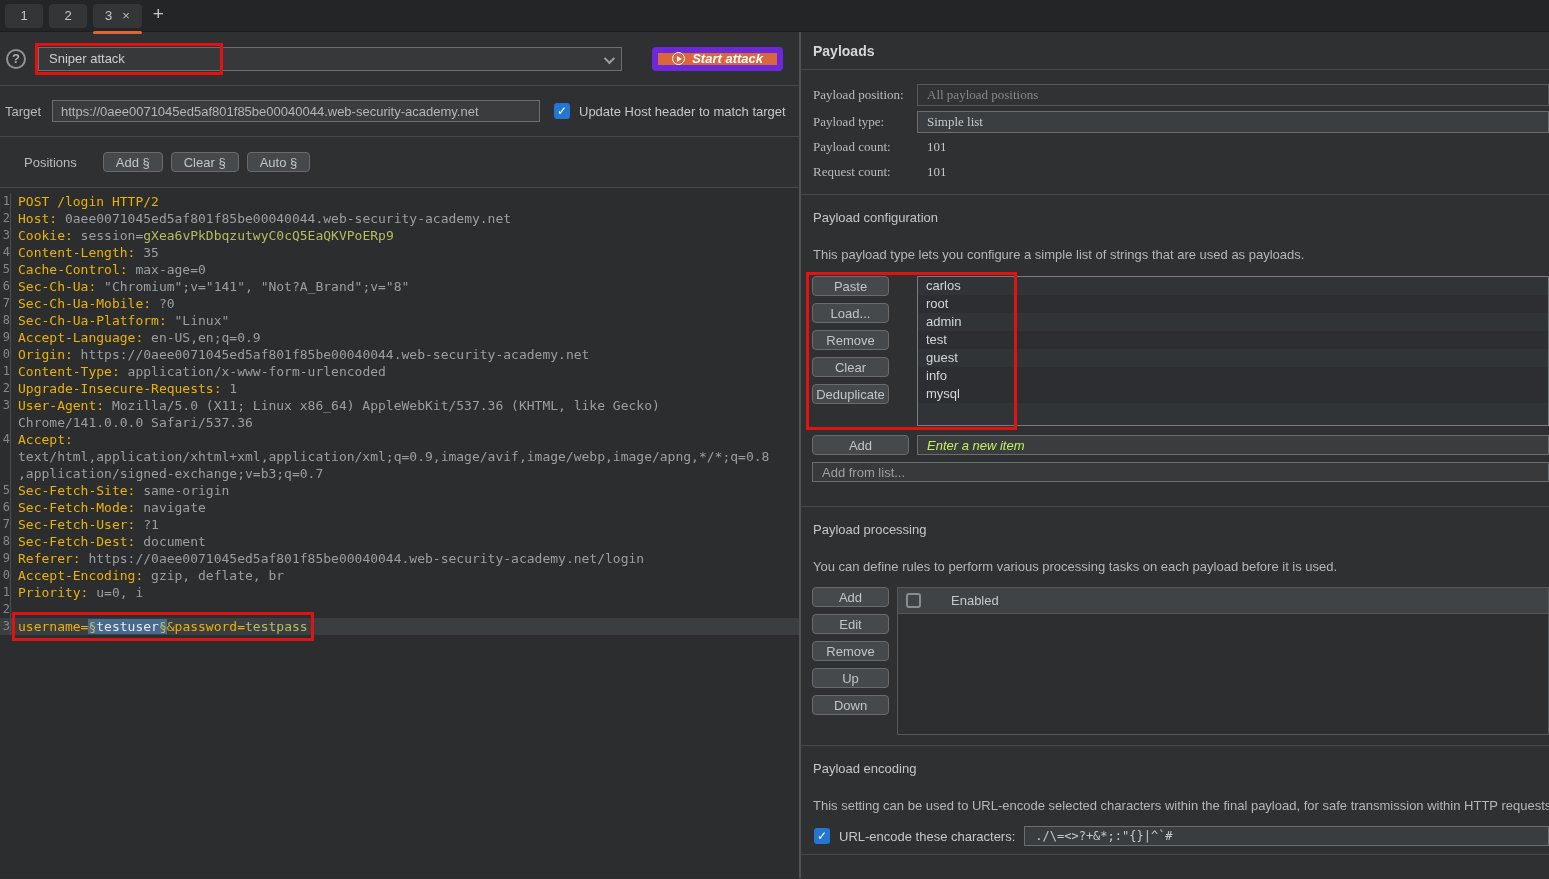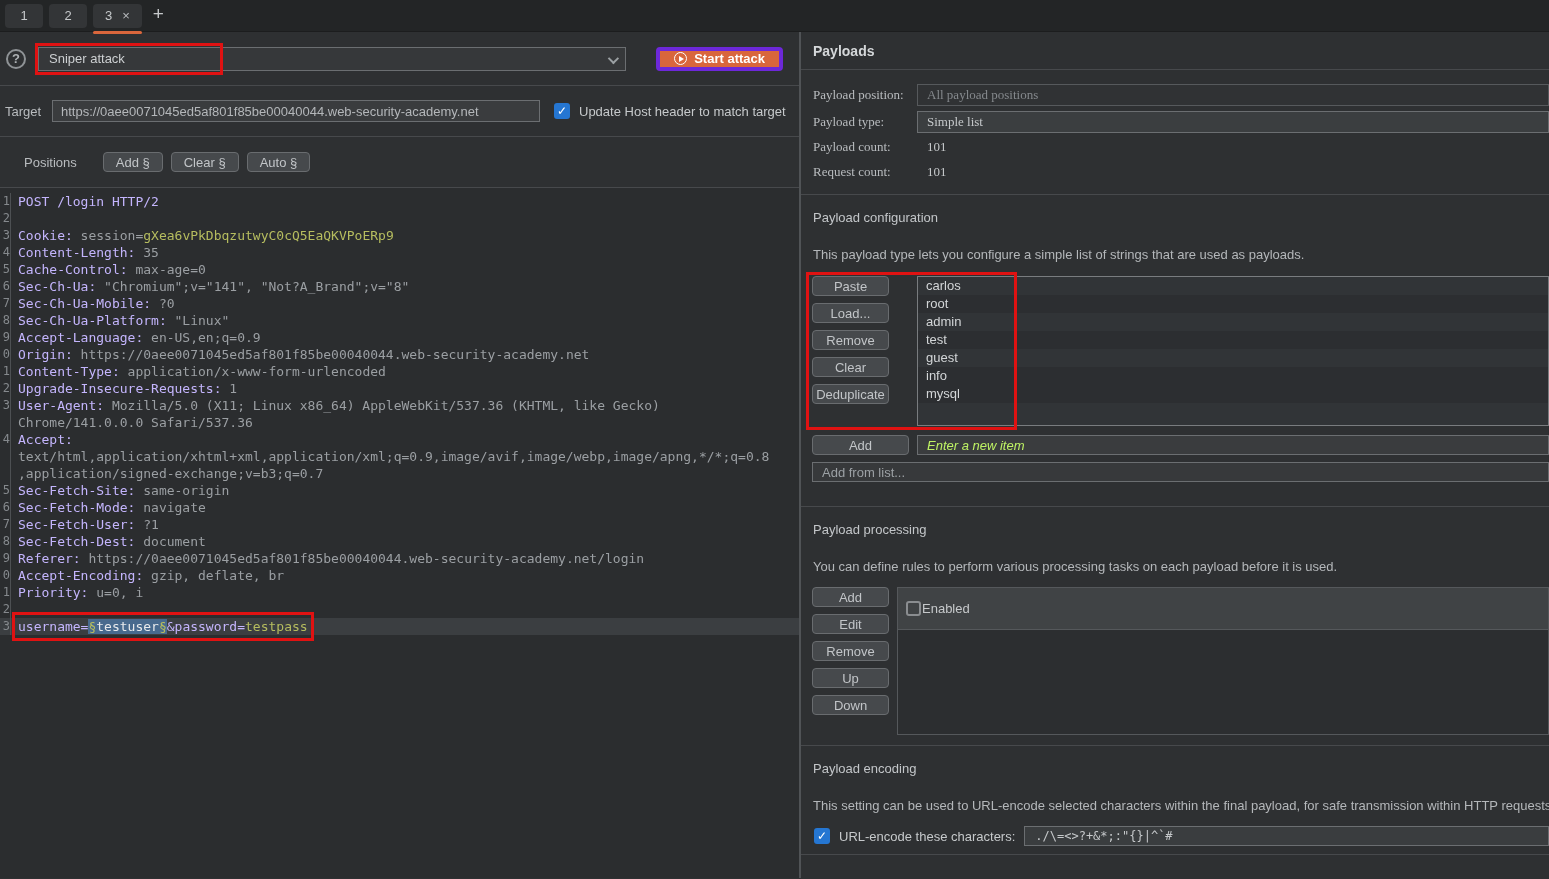--- a/index.html
+++ b/index.html
@@ -16,21 +16,21 @@
   .main { display:flex; height:846px; }
   .left-panel { width:801px; border-right:2px solid #505356; display:flex; flex-direction:column; }
   .right-panel { flex:1; overflow:hidden; }
 
   
   .cfg-row { height:54px; display:flex; align-items:center; padding:0 16px 0 6px; border-bottom:1px solid #47494c; }
   .help-circle { width:20px; height:20px; border:2px solid #8f9396; border-radius:50%; display:flex; align-items:center; justify-content:center; color:#aeb2b5; font-weight:bold; font-size:13px; flex:none; }
   .atk-select { position:relative; flex:1; height:24px; margin:0 30px 0 12px; background:#36383a; border:1px solid #6b6e71; display:flex; align-items:center; padding:0 10px; color:#cdd0d2; }
   .atk-select .chev { position:absolute; right:9px; top:8px; width:8px; height:8px; border-right:2px solid #9ba0a3; border-bottom:2px solid #9ba0a3; transform:rotate(45deg) translateY(-2px); }
   .red-frame-select { position:absolute; left:-4px; top:-5px; width:188px; height:32px; border:3px solid #e01212; pointer-events:none; }
-  .start-btn { height:24px; background:#d9663c; border:4px solid #6d28d9; border-radius:4px; color:#fff; font-weight:bold; display:flex; align-items:center; gap:7px; padding:0 14px; cursor:pointer; }
+  .start-btn { height:24px; background:#d9663c; border:6px solid #6d28d9; border-radius:4px; color:#fff; font-weight:bold; display:flex; align-items:center; gap:7px; padding:0 14px; cursor:pointer;font-style:italic; }
   .play-circle { width:13px; height:13px; border:1.5px solid #fff; border-radius:50%; display:inline-flex; align-items:center; justify-content:center; }
   .play-tri { width:0; height:0; border-left:5px solid #fff; border-top:3px solid transparent; border-bottom:3px solid transparent; margin-left:1px; }
 
   
   .target-row { height:51px; display:flex; align-items:center; padding-left:5px; border-bottom:1px solid #47494c; }
   .target-label { width:47px; color:#b9bcbf; }
   .target-input { width:488px; height:22px; background:#3a3c3e; border:1px solid #6b6e71; color:#b4b7ba; display:flex; align-items:center; padding:0 8px; white-space:nowrap; overflow:hidden; }
   .checkbox { width:16px; height:16px; border-radius:3px; flex:none; display:inline-flex; align-items:center; justify-content:center; }
   .checkbox.checked { background:#2576d2; color:#fff; font-size:12px; }
   .checkbox.unchecked { border:2px solid #8a8d90; background:transparent; }
@@ -42,21 +42,21 @@
   .pos-label { color:#b9bcbf; margin-right:18px; }
   .btn { background:#46494c; border:1px solid #696c6f; border-radius:4px; color:#c2c5c8; height:20px; display:flex; align-items:center; justify-content:center; padding:0 12px; cursor:pointer; font-size:13px; }
 
   
   .editor { flex:1; background:#2b2d2f; padding-top:5px; font-family:"DejaVu Sans Mono", monospace; font-size:13px; overflow:hidden; }
   .ed-line { display:flex; height:17px; line-height:17px; white-space:pre; }
   .ed-line.selected { background:#3b3e41; }
   .gutter { width:11px; flex:none; text-align:right; color:#85898d; border-right:1px solid #4d5053; margin-right:7px; font-size:12px; }
   .line-content { display:inline-block; }
   .line-content.boxed { outline:3px solid #e01212; outline-offset:3px; }
-  .seg-k { color:#c4b5fd; }
+  .seg-k { color:#eab308; }
   .seg-v { color:#9b9fa3; }
   .seg-g { color:#b6bd5f; }
   .seg-p { background:#486a8e; color:#e8eaec; }
   .seg-s { background:#486a8e; color:#b6bd5f; }
 
   
   .r-title { height:38px; display:flex; align-items:center; padding-left:12px; font-weight:bold; font-size:14px; color:#d4d7d9; border-bottom:1px solid #47494c; }
   .kv-row { display:flex; align-items:center; margin:11px 0 0 12px; height:22px;font-family:Liberation Serif, serif; }
   .kv-label { width:104px; color:#b9bcbf; flex:none; }
   .kv-box { flex:1; height:22px; display:flex; align-items:center; padding:0 9px; white-space:nowrap; overflow:hidden; }
@@ -77,21 +77,21 @@
 
   .add-row { display:flex; margin:9px 0 0 11px; align-items:center; }
   .add-row .btn { width:97px; flex:none; }
   .add-input { flex:1; margin-left:8px; height:20px; background:#3a3c3e; border:1px solid #6b6e71; display:flex; align-items:center; padding:0 9px; color:#bef264; font-style:italic; }
   .combo { margin:7px 0 0 11px; height:20px; background:#37393b; border:1px solid #6b6e71; display:flex; align-items:center; padding:0 9px; color:#9ca1a5; }
 
   .proc-area { display:flex; margin:13px 0 0 11px; }
   .proc-btn-col { width:77px; display:flex; flex-direction:column; gap:7px; flex:none; }
   .proc-btn-col .btn { width:77px; }
   .proc-table { flex:1; margin-left:8px; height:148px; border:1px solid #55585b; background:#2c2e30; }
-  .proc-header { height:42px; background:#404345; border-bottom:1px solid #55585b; display:flex; align-items:center; padding-left:8px; gap:1px; color:#c6c9cb; }
+  .proc-header { height:26px; background:#404345; border-bottom:1px solid #55585b; display:flex; align-items:center; padding-left:8px; gap:30px; color:#c6c9cb; }
   .proc-header .checkbox { width:15px; height:15px; }
 
   .enc-row { display:flex; align-items:center; margin:13px 0 0 13px; }
   .enc-row .chk-label { margin-left:9px; margin-right:9px; }
   .enc-input { flex:1; height:20px; background:#3a3d3f; border:1px solid #6b6e71; display:flex; align-items:center; padding:0 10px; color:#c6c9cb; font-family:"DejaVu Sans Mono", monospace; font-size:12px; }
 </style>
 </head>
 <body>
 
 <div class="tabbar" id="tabbar">
@@ -140,21 +140,21 @@
       <span class="pos-label">Positions</span>
       <span id="positions-buttons" style="display:flex;gap:8px;">
           <div class="btn">Add §</div>
           <div class="btn">Clear §</div>
           <div class="btn">Auto §</div>
         </span>
     </div>
 
     <div class="editor" id="editor">
         <div class="ed-line"><span class="gutter">1</span><span class="line-content"><span class="seg-k">POST /login HTTP/2</span></span></div>
-        <div class="ed-line"><span class="gutter">2</span></div>
+        <div class="ed-line"><span class="gutter">2</span><span class="line-content"><span class="seg-k">Host:</span><span class="seg-v"> 0aee0071045ed5af801f85be00040044.web-security-academy.net</span></span></div>
         <div class="ed-line"><span class="gutter">3</span><span class="line-content"><span class="seg-k">Cookie:</span><span class="seg-v"> session=</span><span class="seg-g">gXea6vPkDbqzutwyC0cQ5EaQKVPoERp9</span></span></div>
         <div class="ed-line"><span class="gutter">4</span><span class="line-content"><span class="seg-k">Content-Length:</span><span class="seg-v"> 35</span></span></div>
         <div class="ed-line"><span class="gutter">5</span><span class="line-content"><span class="seg-k">Cache-Control:</span><span class="seg-v"> max-age=0</span></span></div>
         <div class="ed-line"><span class="gutter">6</span><span class="line-content"><span class="seg-k">Sec-Ch-Ua:</span><span class="seg-v"> "Chromium";v="141", "Not?A_Brand";v="8"</span></span></div>
         <div class="ed-line"><span class="gutter">7</span><span class="line-content"><span class="seg-k">Sec-Ch-Ua-Mobile:</span><span class="seg-v"> ?0</span></span></div>
         <div class="ed-line"><span class="gutter">8</span><span class="line-content"><span class="seg-k">Sec-Ch-Ua-Platform:</span><span class="seg-v"> "Linux"</span></span></div>
         <div class="ed-line"><span class="gutter">9</span><span class="line-content"><span class="seg-k">Accept-Language:</span><span class="seg-v"> en-US,en;q=0.9</span></span></div>
         <div class="ed-line"><span class="gutter">0</span><span class="line-content"><span class="seg-k">Origin:</span><span class="seg-v"> https://0aee0071045ed5af801f85be00040044.web-security-academy.net</span></span></div>
         <div class="ed-line"><span class="gutter">1</span><span class="line-content"><span class="seg-k">Content-Type:</span><span class="seg-v"> application/x-www-form-urlencoded</span></span></div>
         <div class="ed-line"><span class="gutter">2</span><span class="line-content"><span class="seg-k">Upgrade-Insecure-Requests:</span><span class="seg-v"> 1</span></span></div>

